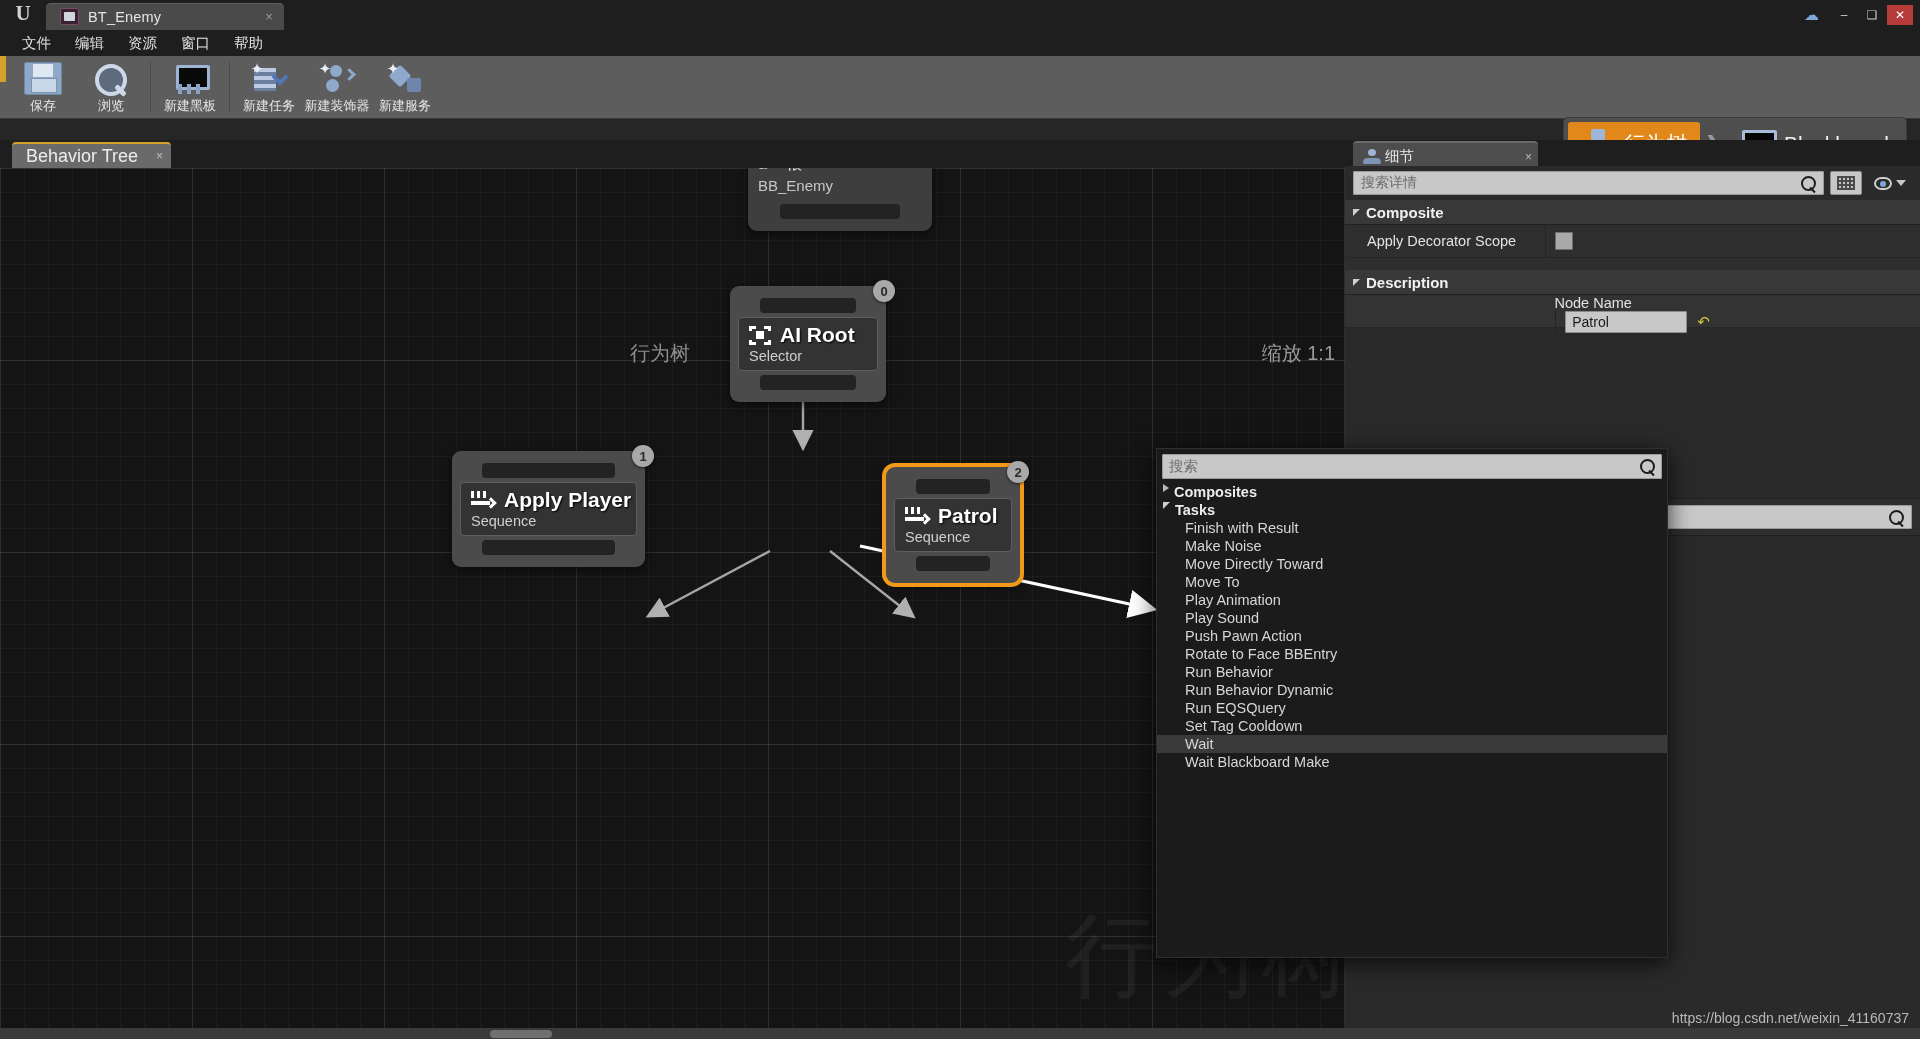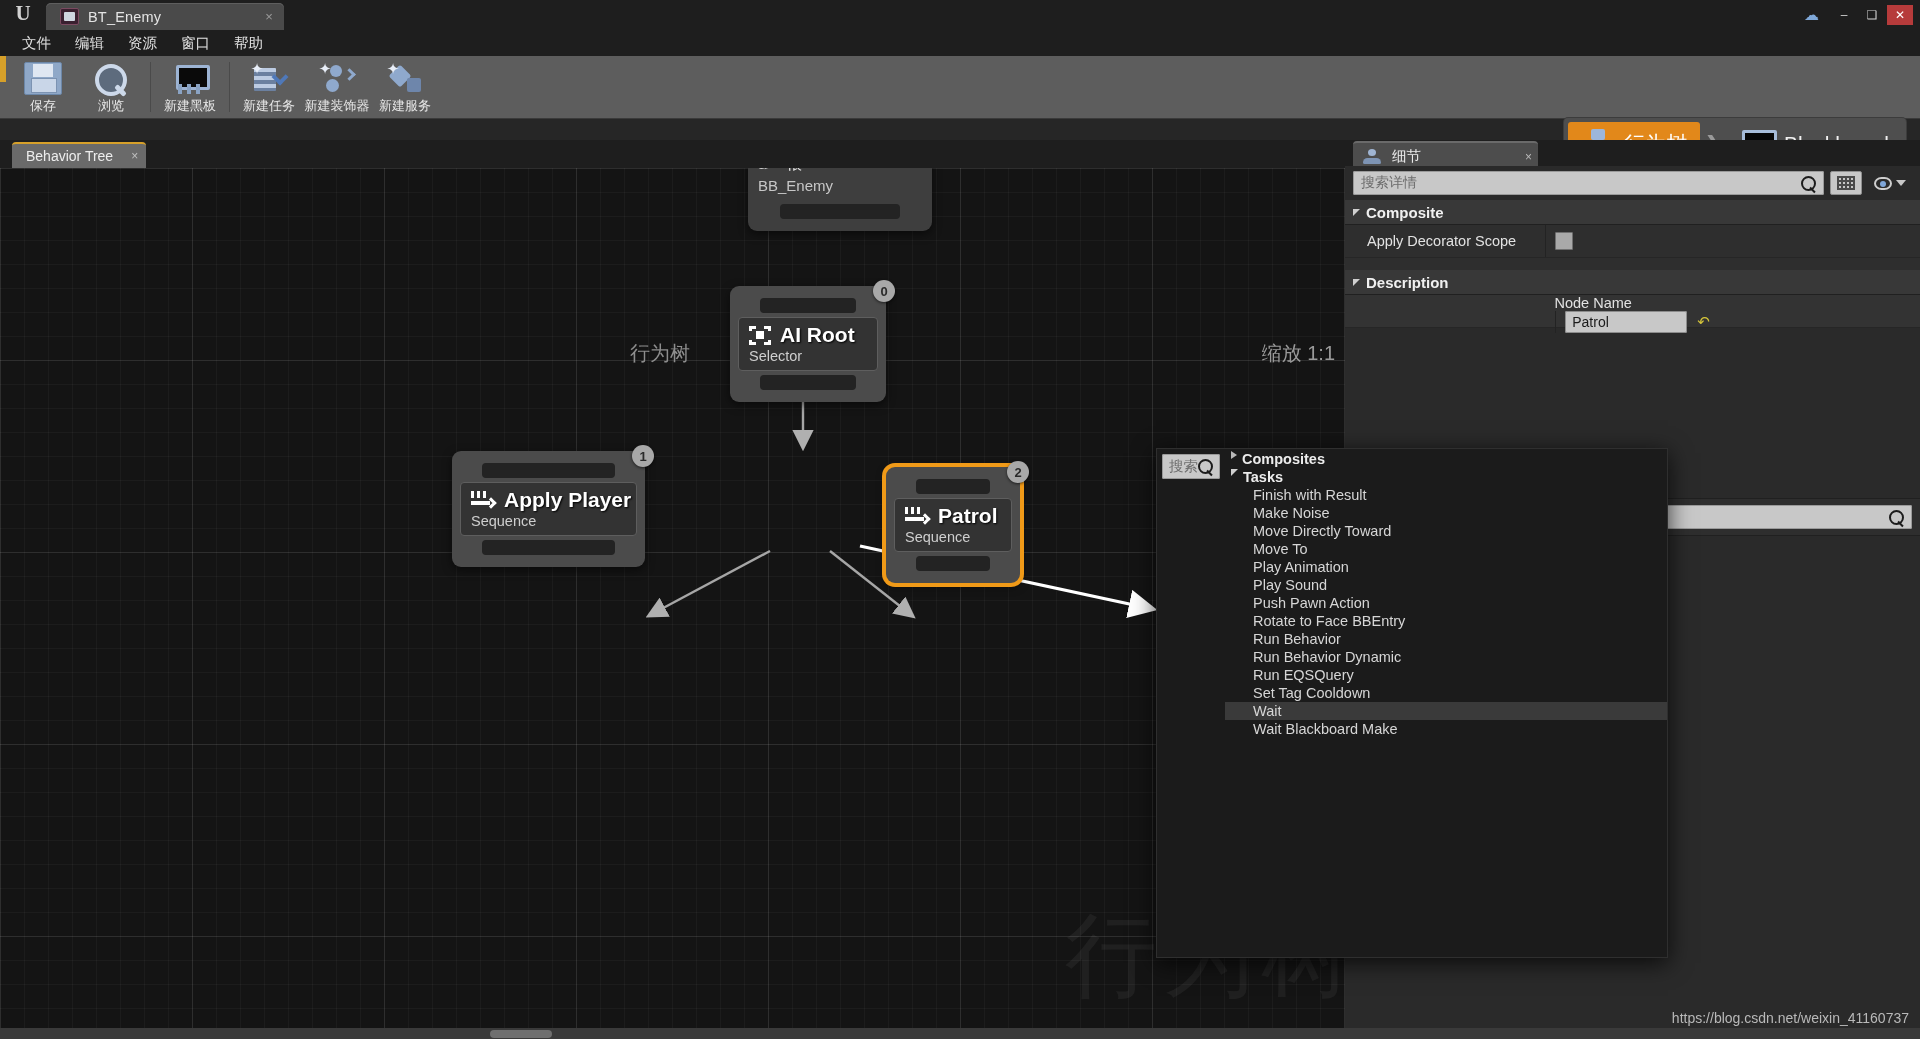--- a/index.html
+++ b/index.html
@@ -138,21 +138,21 @@
   
   .doctabs {
     position: absolute; left: 0; top: 140px; width: 1345px; height: 28px;
     background: #1e1e1e; display: flex; align-items: flex-end; padding-left: 12px;
   }
   .doctab {
     height: 26px; background: #6a6a6a; border-top-left-radius: 4px; border-top-right-radius: 4px;
     display: flex; align-items: center; padding: 0 8px 0 14px; gap: 18px;
     border-top: 2px solid #d6a02a;
   }
-  .doctab .t { color: #ededed; font-size: 14px; }
+  .doctab .t { color: #ededed; font-size: 18px; }
   .doctab .x { color: #c0c0c0; font-size: 12px; }
 
   
   .graph {
     position: absolute; left: 0; top: 168px; width: 1345px; height: 860px;
     background: #141414;
     background-image:
       linear-gradient(to right, rgba(255,255,255,.035) 1px, transparent 1px),
       linear-gradient(to bottom, rgba(255,255,255,.035) 1px, transparent 1px),
       linear-gradient(to right, rgba(255,255,255,.075) 1px, transparent 1px),
@@ -225,21 +225,21 @@
   .ic-root::before{content:"";position:absolute;left:0;top:4px;width:7px;height:7px;border-radius:50%;background:#cccccc;}
   .ic-root::after{content:"";position:absolute;left:6px;top:7px;width:13px;height:2px;background:#bdbdbd;transform:rotate(-22deg);}
 
   svg.links { position: absolute; left: 0; top: 0; width: 1345px; height: 860px; z-index: 4; }
 
   
   .ctx-menu {
     position: absolute; left: 1156px; top: 448px; width: 512px; height: 510px;
     background: #1b1b1b; border: 1px solid #2f2f2f; z-index: 40;
     box-shadow: 0 5px 22px rgba(0,0,0,.75);
-    display: flex; flex-direction: row;
+    display: flex; flex-direction: column;
   }
   .ctx-search {
     margin: 5px 5px 3px; height: 25px; background: #c8c8c8; border-radius: 2px;
     display: flex; align-items: center; padding: 0 7px;
     box-shadow: inset 0 0 0 1px #9a9a9a;
   }
   .ctx-search .ph { color: #6d6d6d; font-size: 14.5px; flex: 1; }
   .mag { width: 15px; height: 15px; position: relative; }
   .mag::before{content:"";position:absolute;left:0;top:0;width:11px;height:11px;border-radius:50%;border:2px solid #1c1c1c;}
   .mag::after{content:"";position:absolute;right:0px;bottom:0px;width:7px;height:2px;background:#1c1c1c;transform:rotate(45deg);}
@@ -258,21 +258,21 @@
   .ctx-item.hl { background: #3a3a3a; }
 
   
   .details {
     position: absolute; left: 1345px; top: 140px; width: 575px; height: 888px;
     background: #2a2a2a;
   }
   .det-tabrow { height: 26px; background: #1e1e1e; display: flex; align-items: flex-end; padding-left: 8px; }
   .det-tab {
     height: 25px; background: #4d4d4d; border-top-left-radius: 4px; border-top-right-radius: 4px;
-    display: flex; align-items: center; gap: 11px; padding: 4px 6px 0 10px; min-width: 185px;
+    display: flex; align-items: center; gap: 4px; padding: 4px 6px 0 10px; min-width: 185px;
     border-top: 2px solid #6a6a6a;
   }
   .det-tab .t { color: #ececec; font-size: 14.5px; }
   .det-tab .x { color: #b9b9b9; font-size: 12px; margin-left: auto; }
   .ic-details { width: 18px; height: 15px; position: relative; }
   .ic-details::before{content:"";position:absolute;left:5px;top:0;width:8px;height:7px;border-radius:50%;background:#9fb4d2;}
   .ic-details::after{content:"";position:absolute;left:0;bottom:0;width:18px;height:6px;border-radius:6px 6px 2px 2px;background:#7e94b4;}
 
   .det-searchrow { display: flex; align-items: center; gap: 6px; padding: 5px 8px 5px 8px; background:#2a2a2a; }
   .det-search {

